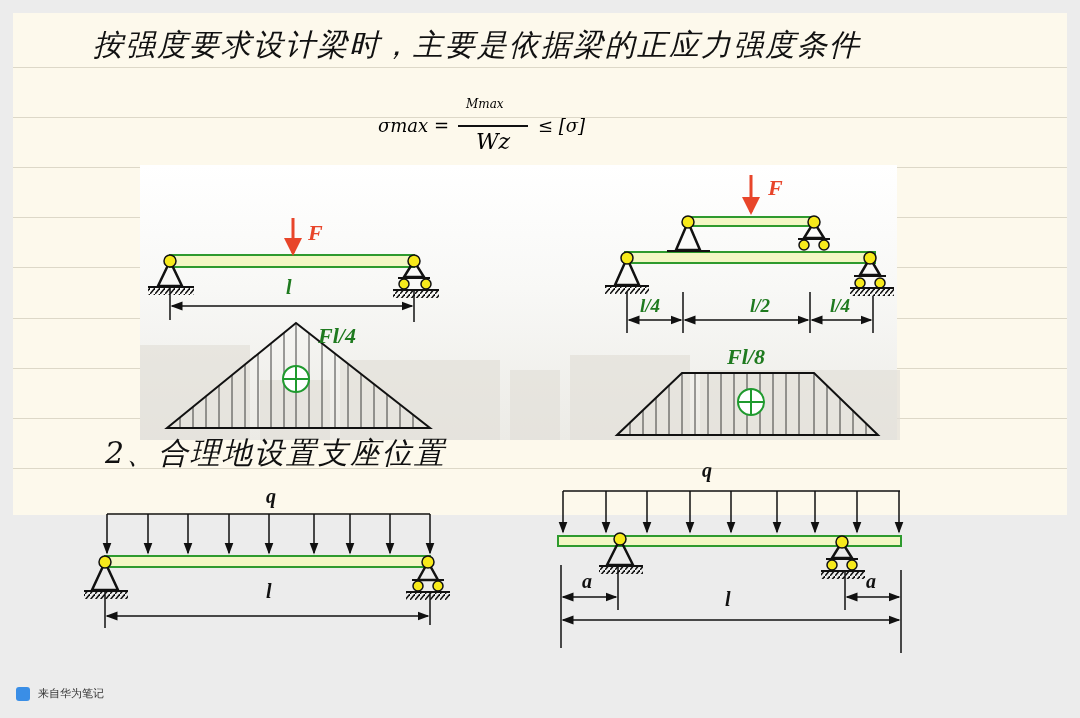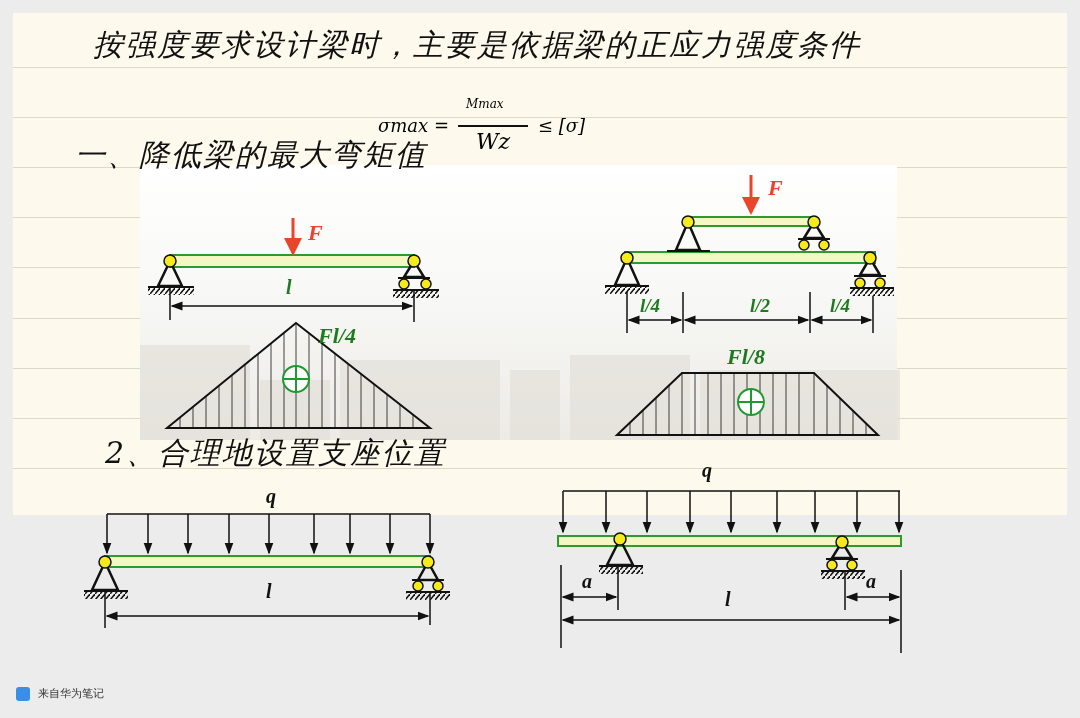--- a/index.html
+++ b/index.html
@@ -44,21 +44,20 @@
   <div class="hand" style="left:80px;top:12px;font-size:30px">按强度要求设计梁时，主要是依据梁的正应力强度条件</div>
 
   <div style="position:absolute;left:365px;top:44px;width:220px;height:60px;font-family:'DejaVu Serif',serif;font-style:italic;margin-top:40px;">
     <span style="position:absolute;left:0;top:18px;font-size:18px">σmax =</span>
     <span style="position:absolute;left:88px;top:0;font-size:12px">Mmax</span>
     <span style="position:absolute;left:80px;top:28px;width:70px;height:2px;background:#111"></span>
     <span style="position:absolute;left:98px;top:32px;font-size:22px">Wz</span>
     <span style="position:absolute;left:160px;top:18px;font-size:18px">≤ [σ]</span>
   </div>
 
-  <div class="hand" style="left:62px;top:122px;font-size:30px">一、降低梁的最大弯矩值</div>
   <div class="hand" style="left:92px;top:420px;font-size:30px">2、合理地设置支座位置</div>
 </div>
 
 <svg width="1080" height="718" viewBox="0 0 1080 718">
   <defs>
     <marker id="ah" markerWidth="8" markerHeight="8" refX="7" refY="4" orient="auto">
         <path d="M0,1 L8,4 L0,7 z" fill="#111"></path>
       </marker>
     <marker id="ahs" markerWidth="8" markerHeight="8" refX="1" refY="4" orient="auto">
         <path d="M8,1 L0,4 L8,7 z" fill="#111"></path>

